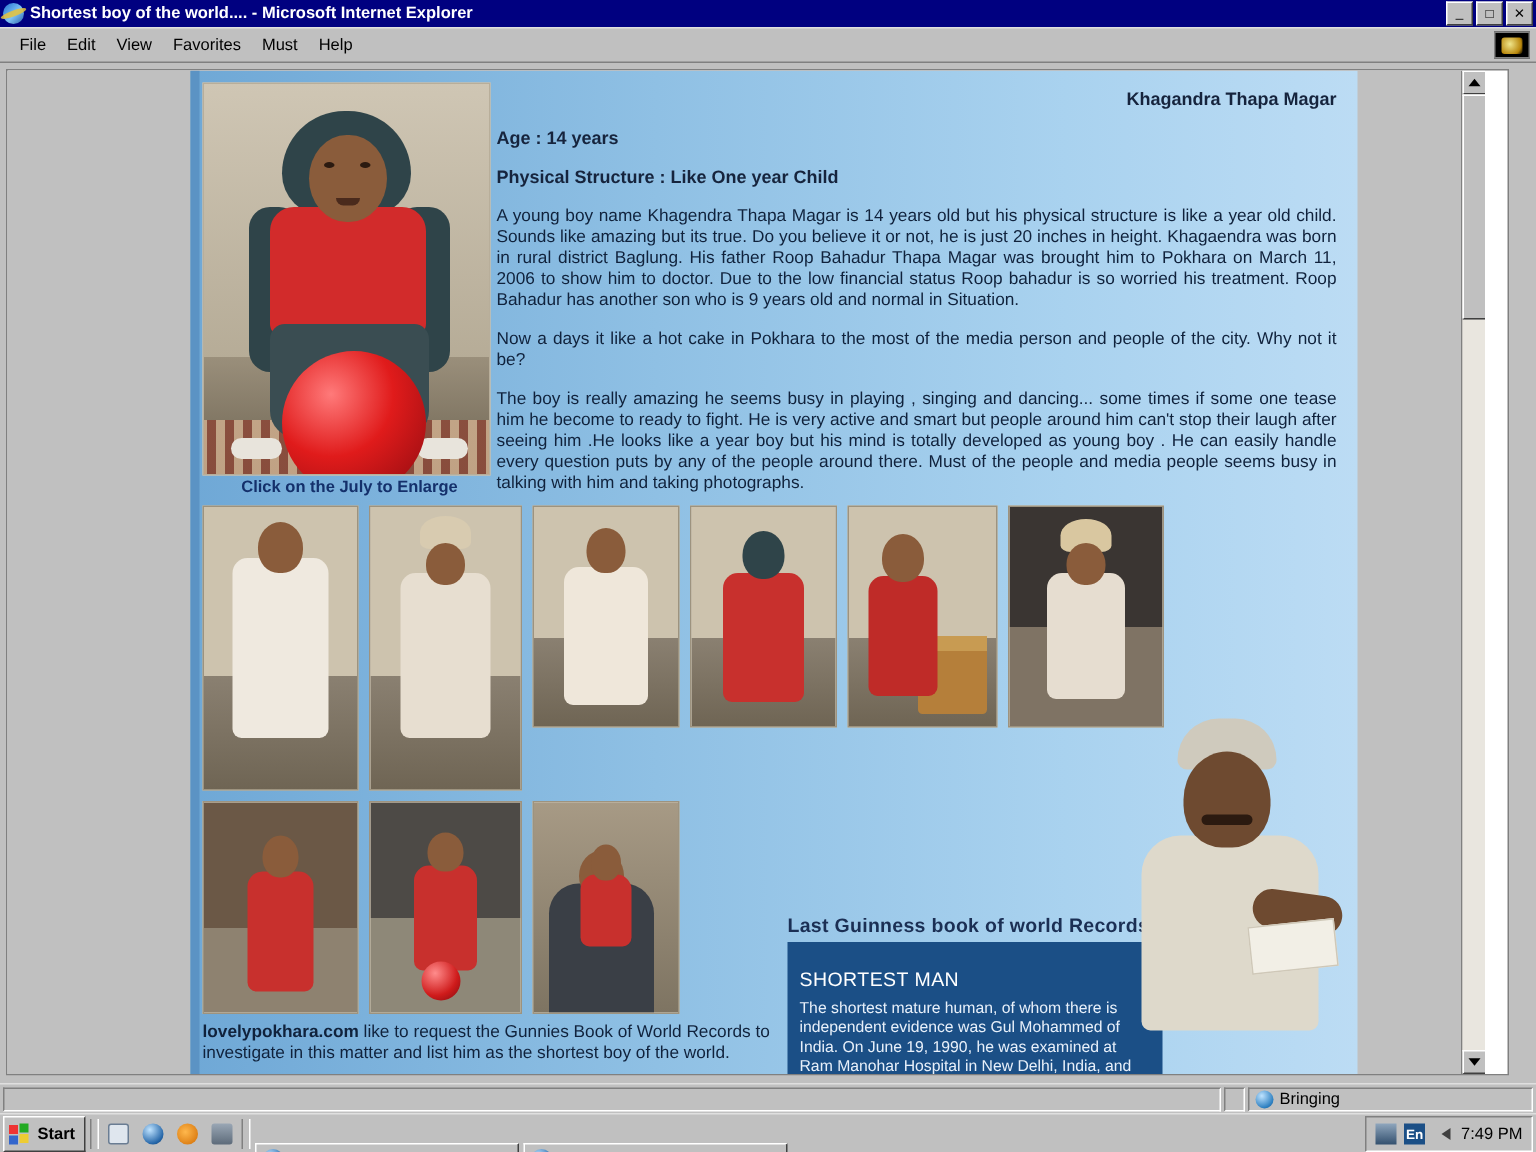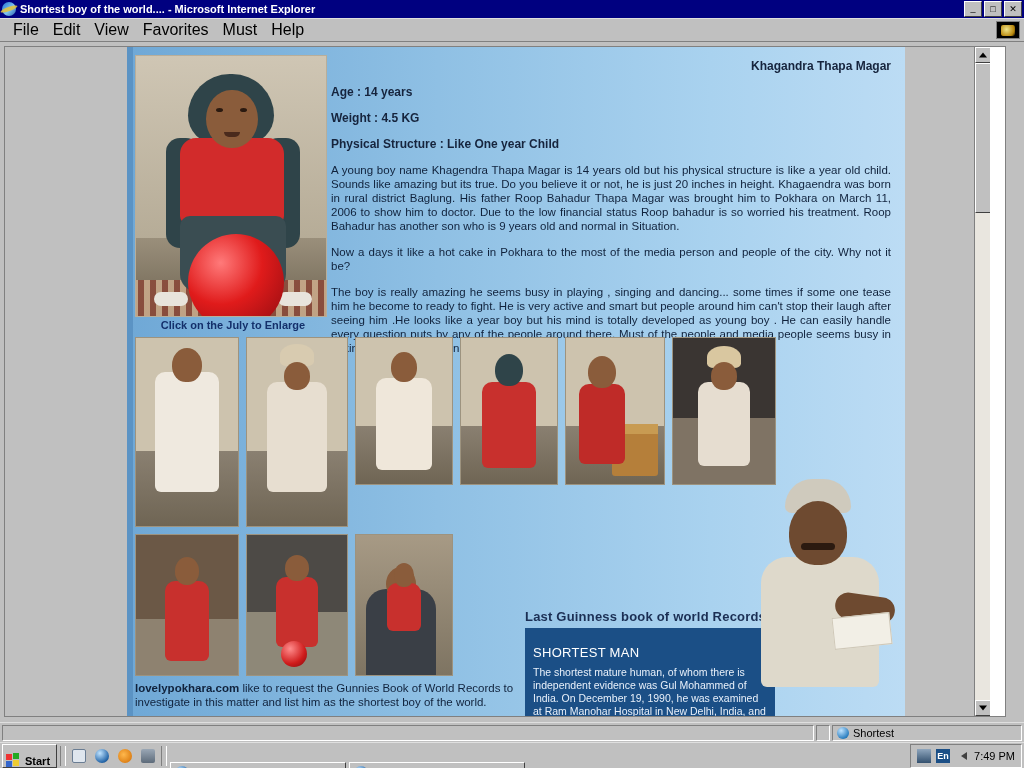--- a/index.html
+++ b/index.html
@@ -91,21 +91,21 @@
     height: 22px;
     background: #c0c0c0;
     border-top: 1px solid #dfdfdf;
     box-sizing: border-box;
     display: flex;
     align-items: center;
   }
   .menubar .menus { display: flex; align-items: center; padding-left: 6px; }
   .menu-item {
     padding: 2px 7px;
-    font-size: 16px;
+    font-size: 11px;
     color: #000;
     text-align: center;
   }
   .menubar .rightlogo {
     position: absolute;
     right: 4px; top: 2px;
     width: 24px; height: 18px;
     background: #000;
     border: 1px solid #808080;
     box-sizing: border-box;
@@ -483,21 +483,21 @@
     background: #c0c0c0;
     border-top: 1px solid #dfdfdf;
     box-sizing: border-box;
     display: flex;
     align-items: center;
     padding: 2px 2px;
     gap: 3px;
   }
   .start {
     height: 22px;
-    display: flex; align-items: flex-end; gap: 4px;
+    display: flex; align-items: center; gap: 4px;
     padding: 0 6px 0 3px;
     background: #c0c0c0;
     border: 1px solid #ffffff;
     border-right-color: #404040;
     border-bottom-color: #404040;
     font-weight: bold;
     font-size: 11px;
     flex: none;
   }
   .start .flag {
@@ -652,21 +652,20 @@
             <div class="mouth"></div>
             <div class="shoe l"></div>
             <div class="shoe r"></div>
             <div class="ball"></div>
           </div>
           <div class="enlarge-note">Click on the July to Enlarge</div>
 
           <div class="textcol">
             <div class="kv first">Khagandra Thapa Magar</div>
             <div class="kv">Age : 14 years</div>
-            <div class="kv">Weight : 4.5 KG</div>
             <div class="kv">Physical Structure : Like One year Child</div>
             <p class="para">A young boy name Khagendra Thapa Magar is 14 years old but his physical structure is like a year old child. Sounds like amazing but its true. Do you believe it or not, he is just 20 inches in height. Khagaendra was born in rural district Baglung. His father Roop Bahadur Thapa Magar was brought him to Pokhara  on March 11, 2006 to show him to doctor. Due to the low financial status Roop bahadur is  so worried  his treatment. Roop Bahadur has another son who is 9 years old and normal in Situation.</p>
             <p class="para">Now a days it like a hot cake in Pokhara to the most of the media person and people of  the city. Why not it be?</p>
             <p class="para">The boy is really amazing he seems busy in playing , singing and dancing... some times if some one tease him he become to ready to fight. He is very active and smart but people around him can't stop their laugh after seeing him .He looks like a  year boy but his mind is totally developed as young boy . He can easily handle every question puts by any of the people around there. Must of the people and media people seems busy in talking with him and taking photographs.</p>
           </div>
 
           <div class="thumbs-row1">
             <div class="thumb" style="width:102px;height:188px">
               <div class="bg"></div>
               <div class="kidbody" style="top:34px;width:64px;height:120px;background:#efe9df"></div>
@@ -720,21 +719,21 @@
               <div class="adulthead"></div>
               <div class="kidbody" style="left:48px;top:48px;width:34px;height:48px;background:#c8302d"></div>
               <div class="kidhead" style="left:48px;top:28px;width:20px;height:24px"></div>
             </div>
           </div>
 
           <div class="guinness">
             <div class="gtitle">Last Guinness book of world Records</div>
             <div class="gbox">
               <h4>SHORTEST MAN</h4>
-              <p>The shortest mature human, of whom there is independent evidence was Gul Mohammed of India. On December 19, 1990, he was examined at Ram Manohar Hospital in New Delhi, India, and</p>
+              <p>The shortest mature human, of whom there is independent evidence was Gul Mohammed of India. On June 19, 1990, he was examined at Ram Manohar Hospital in New Delhi, India, and</p>
             </div>
           </div>
 
           <div class="man">
             <div class="shirt"></div>
             <div class="cap2"></div>
             <div class="head"></div>
             <div class="stache"></div>
             <div class="arm"></div>
             <div class="papers"></div>
@@ -760,21 +759,21 @@
 
       </div>
     </div>
   </div>
 
   <div class="statusbar">
     <div class="sb-panel grow"></div>
     <div class="sb-panel small"></div>
     <div class="sb-panel zone">
       <span class="globe"></span>
-      <span>Shortest</span>
+      <span>Bringing</span>
     </div>
   </div>
 
   <div class="taskbar">
     <div class="start">
       <span class="flag">
           <i></i>
           <i></i>
           <i></i>
           <i></i>

